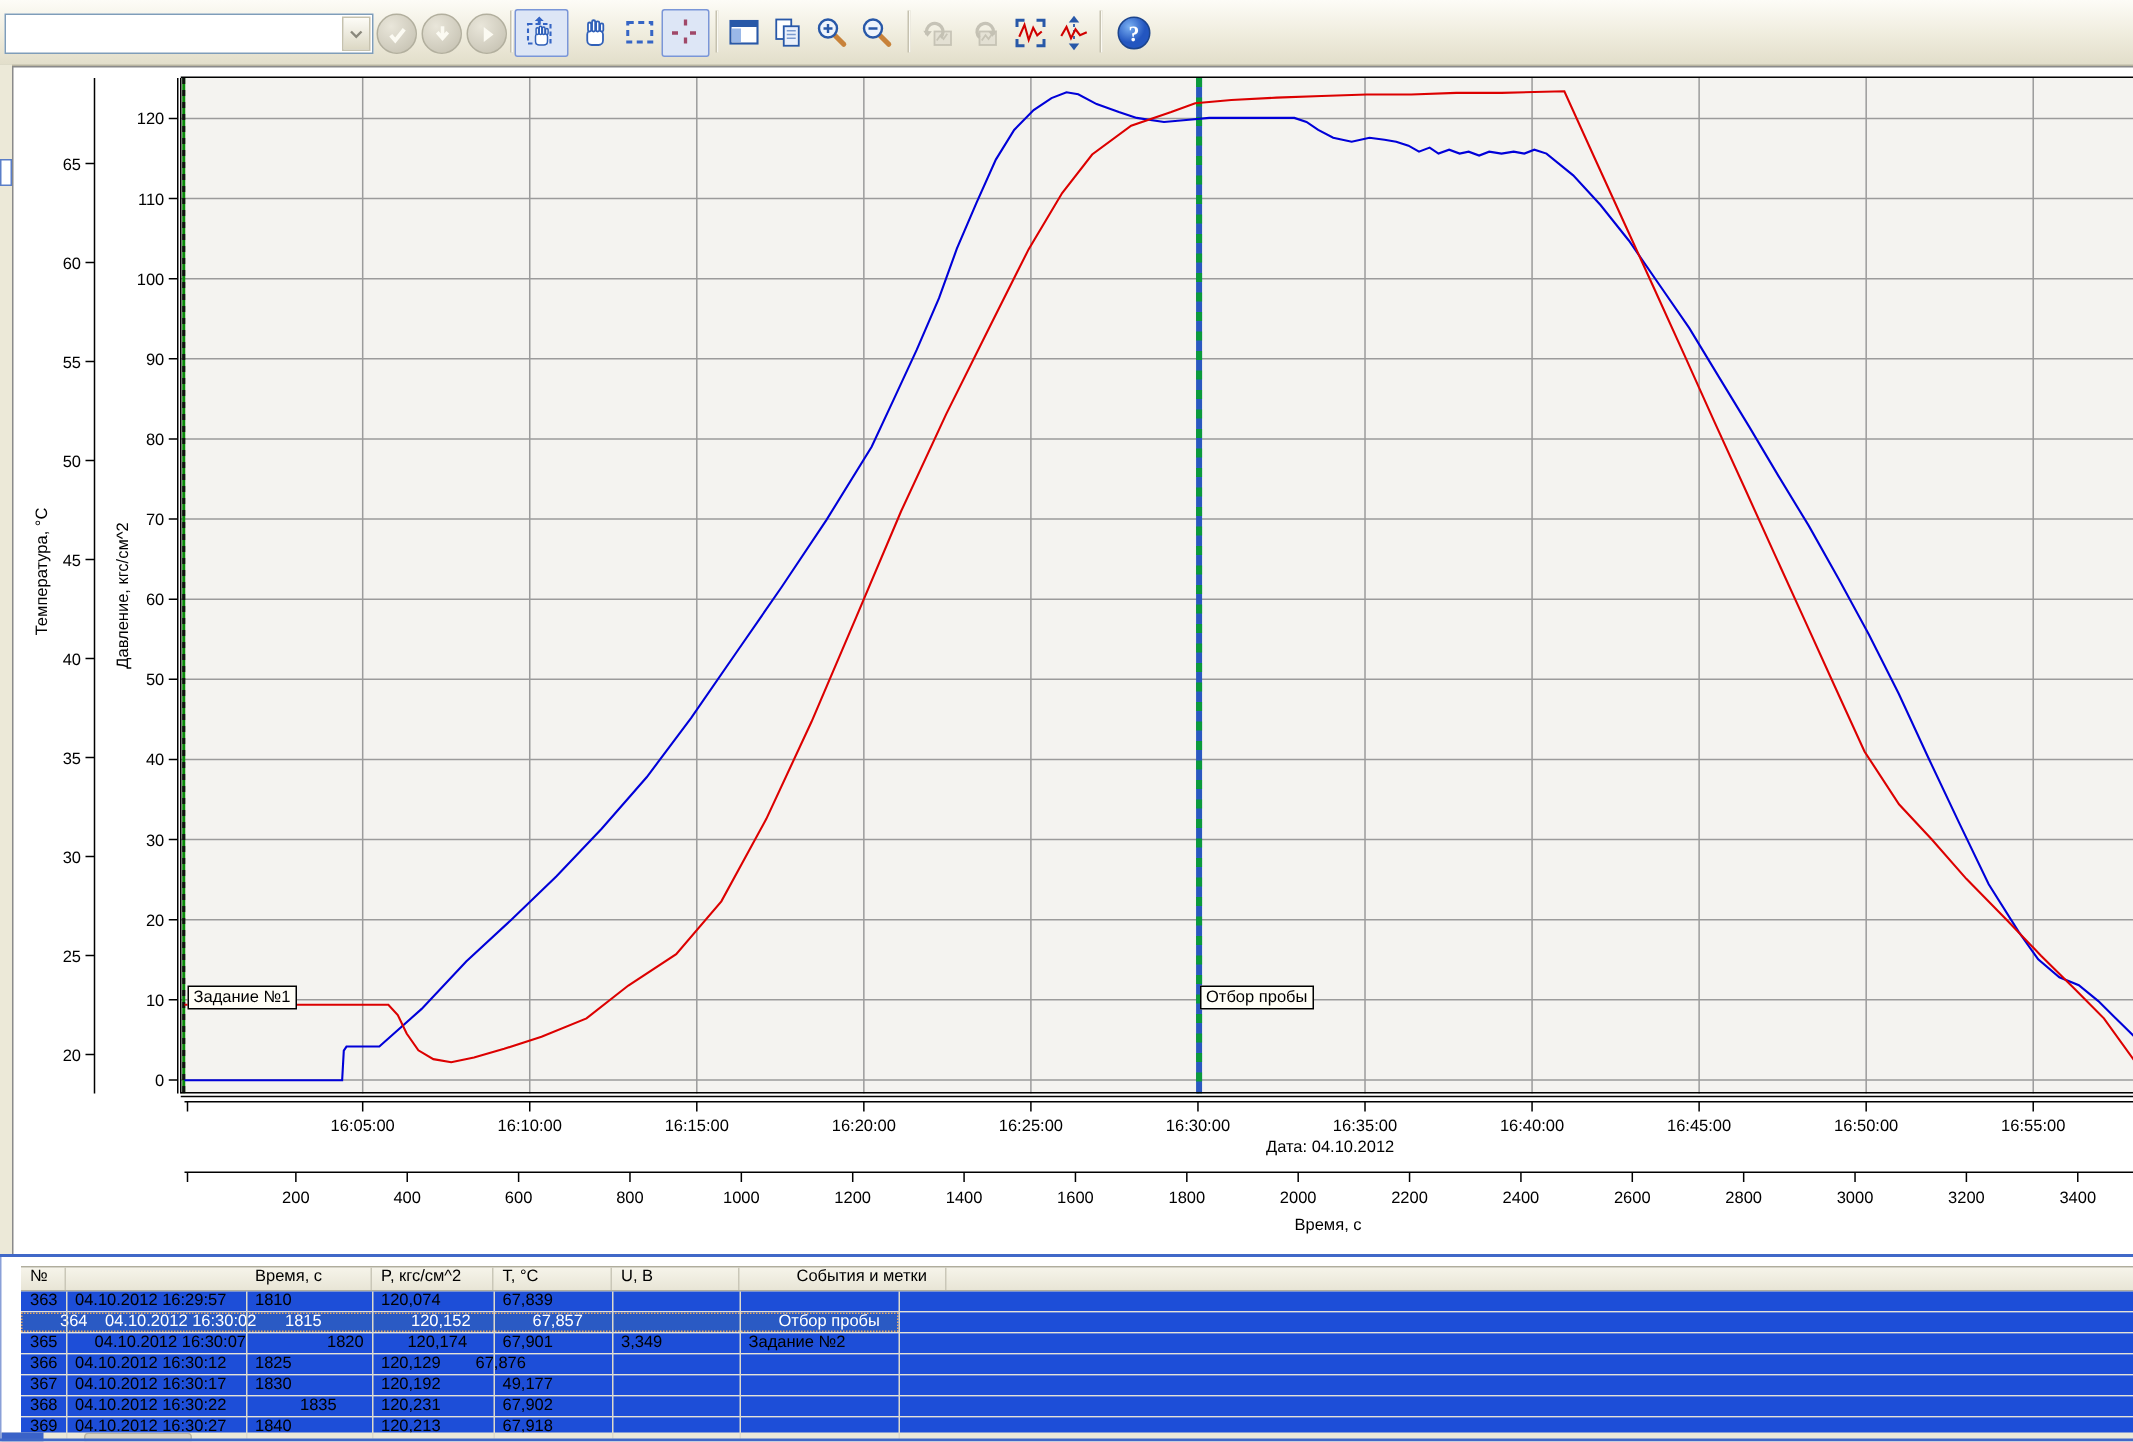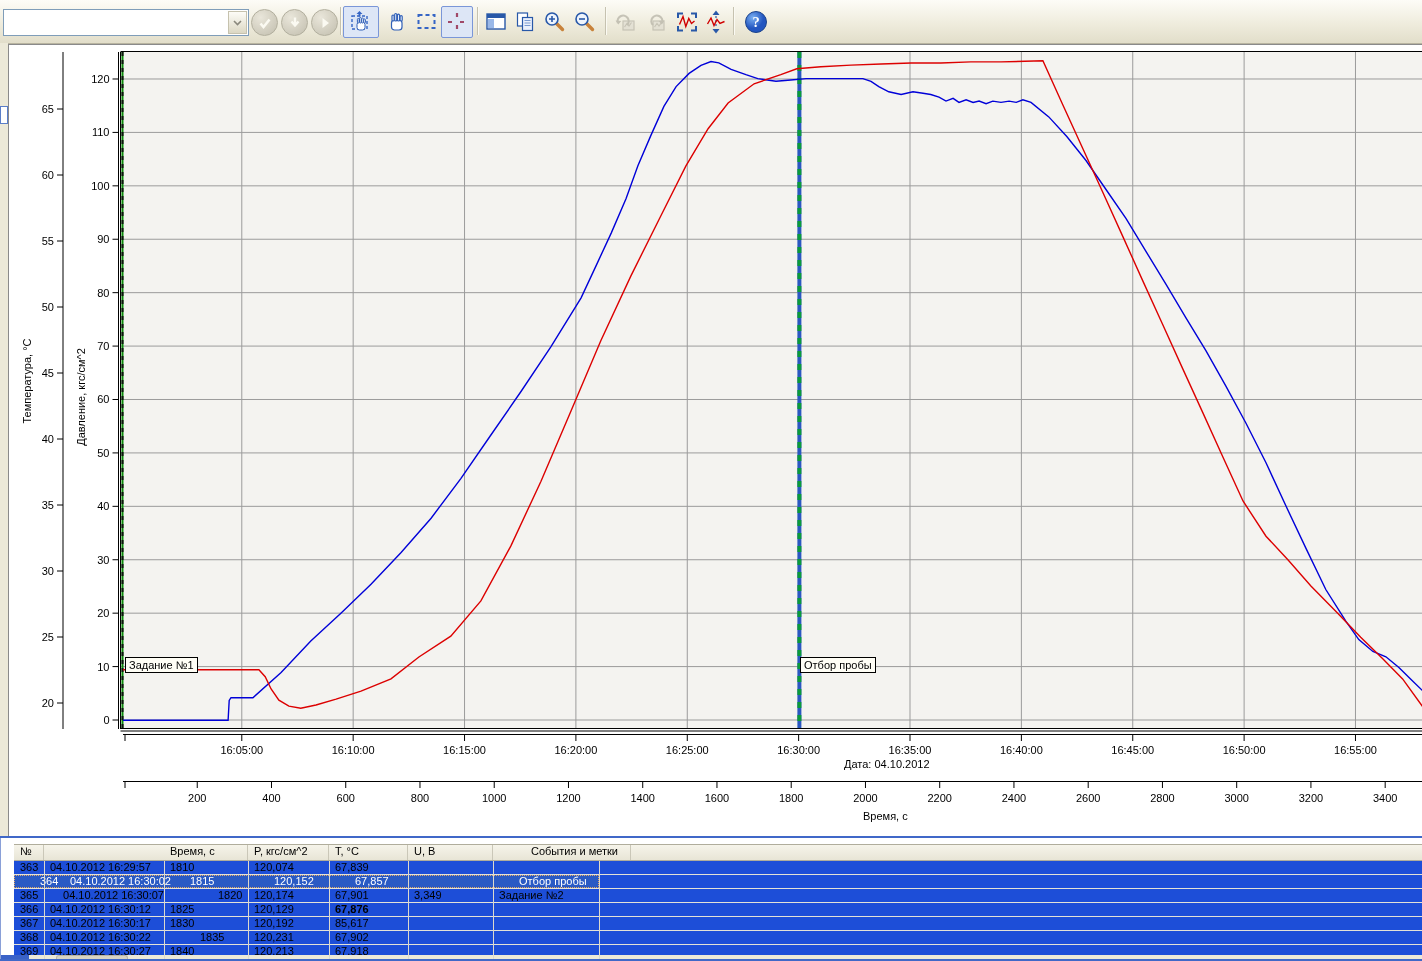--- a/index.html
+++ b/index.html
@@ -417,40 +417,40 @@
         <div class="tcell" style="left: 150px; width: 78px;">1815</div>
         <div class="tcell" style="left: 234px; width: 75px;">120,152</div>
         <div class="tcell" style="left: 315px; width: 73px;">67,857</div>
         <div class="tcell" style="left: 394px; width: 79px;"></div>
         <div class="tcell" style="left: 479px; width: 100px;">Отбор пробы</div>
       </div>
       <div class="trow" style="top: 51px;">
         <div class="tcell" style="left: 0px; width: 24px;">365</div>
         <div class="tcell" style="left: 30px; width: 114px; text-align: right;">04.10.2012 16:30:07</div>
         <div class="tcell" style="left: 150px; width: 78px; margin-left: 48px;">1820</div>
-        <div class="tcell" style="left: 234px; width: 75px;">120,174</div>
+        <div class="tcell" style="left: 234px; width: 75px; text-align: center;">120,174</div>
         <div class="tcell" style="left: 315px; width: 73px;">67,901</div>
         <div class="tcell" style="left: 394px; width: 79px;">3,349</div>
         <div class="tcell" style="left: 479px; width: 100px;">Задание №2</div>
       </div>
       <div class="trow" style="top: 65px;">
         <div class="tcell" style="left: 0px; width: 24px;">366</div>
         <div class="tcell" style="left: 30px; width: 114px;">04.10.2012 16:30:12</div>
         <div class="tcell" style="left: 150px; width: 78px;">1825</div>
         <div class="tcell" style="left: 234px; width: 75px;">120,129</div>
-        <div class="tcell" style="left: 315px; width: 73px; font-weight: bold;">67,876</div>
+        <div class="tcell" style="left: 297px; width: 73px;">67,876</div>
         <div class="tcell" style="left: 394px; width: 79px;"></div>
         <div class="tcell" style="left: 479px; width: 100px;"></div>
       </div>
       <div class="trow" style="top: 79px;">
         <div class="tcell" style="left: 0px; width: 24px;">367</div>
         <div class="tcell" style="left: 30px; width: 114px;">04.10.2012 16:30:17</div>
         <div class="tcell" style="left: 150px; width: 78px;">1830</div>
         <div class="tcell" style="left: 234px; width: 75px;">120,192</div>
-        <div class="tcell" style="left: 315px; width: 73px;">85,617</div>
+        <div class="tcell" style="left: 315px; width: 73px;">49,177</div>
         <div class="tcell" style="left: 394px; width: 79px;"></div>
         <div class="tcell" style="left: 479px; width: 100px;"></div>
       </div>
       <div class="trow" style="top: 93px;">
         <div class="tcell" style="left: 0px; width: 24px;">368</div>
         <div class="tcell" style="left: 30px; width: 114px;">04.10.2012 16:30:22</div>
         <div class="tcell" style="left: 150px; width: 78px; padding-left: 36px;">1835</div>
         <div class="tcell" style="left: 234px; width: 75px;">120,231</div>
         <div class="tcell" style="left: 315px; width: 73px;">67,902</div>
         <div class="tcell" style="left: 394px; width: 79px;"></div>

